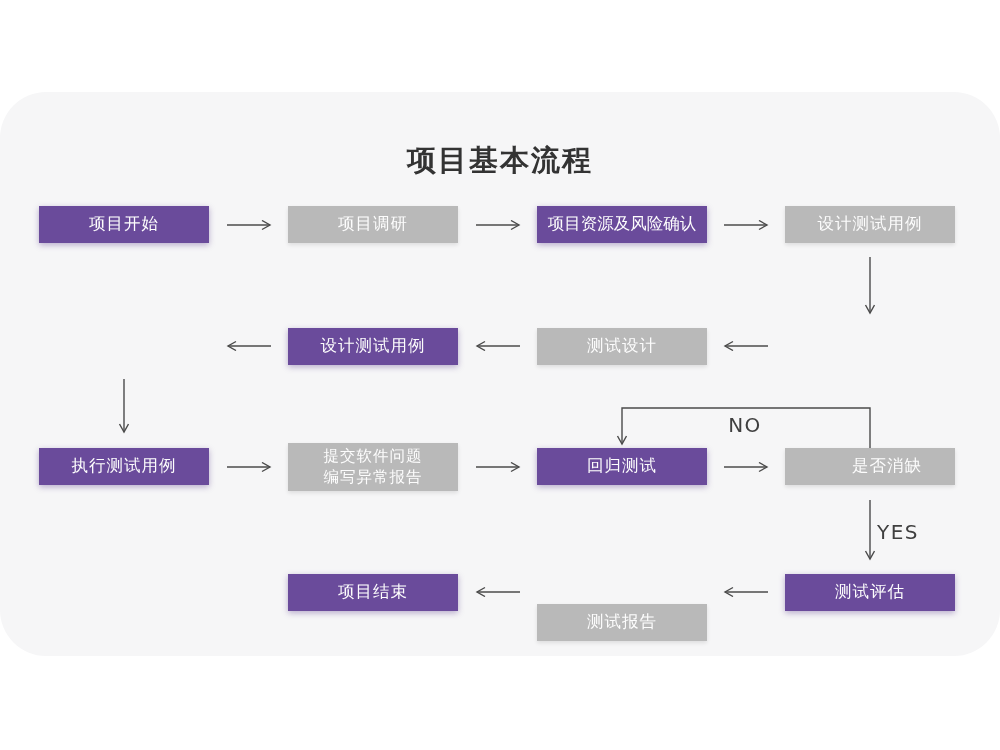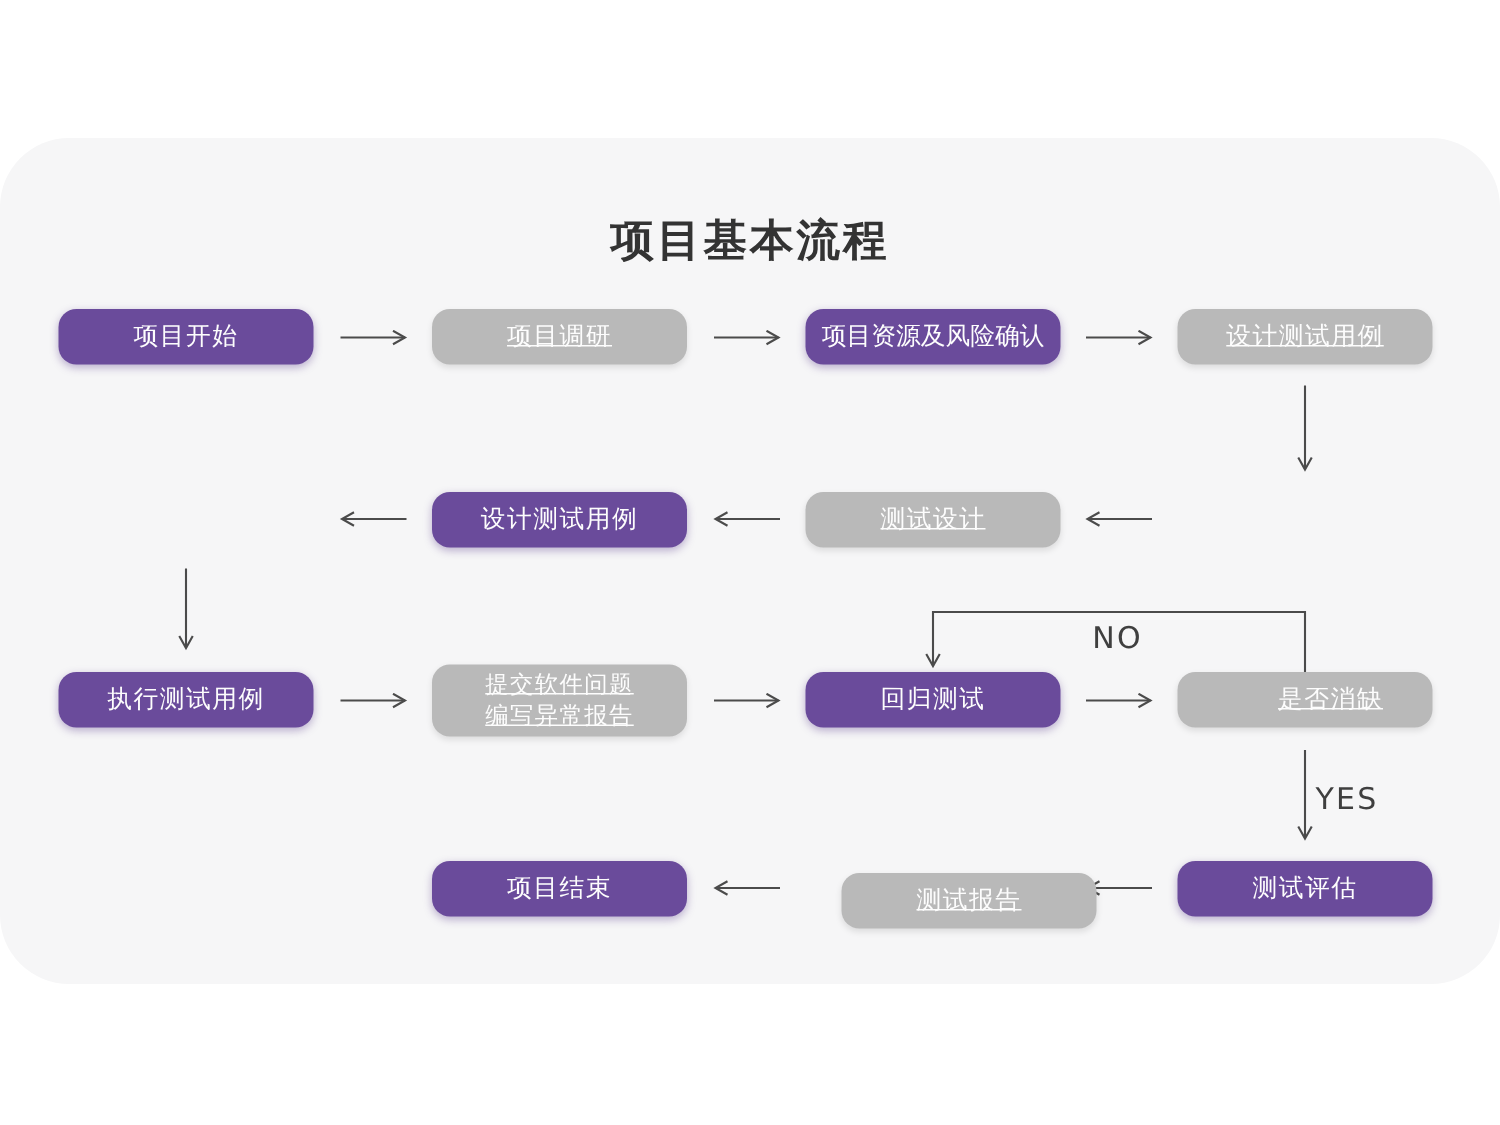--- a/index.html
+++ b/index.html
@@ -32,58 +32,57 @@
   .edges-svg { position: absolute; left: 0; top: 0; width: 1000px; height: 750px; }
   .edge {
     stroke: var(--arrow, #4b4b4b);
     stroke-width: 1.4;
     fill: none;
   }
   .node {
     position: absolute;
     width: 170px;
     height: 37px;
-    border-radius: 12px;
+    border-radius: 0;
     display: flex;
     align-items: center;
     justify-content: center;
     text-align: center;
     color: #fdfdfd;
     font-size: 16.5px;
     letter-spacing: 1px;
     white-space: pre-line;
     line-height: 1.35;
     box-sizing: border-box;
   }
   .primary {
     background: var(--primary, #6a4b9b);
     box-shadow: 0 2px 6px rgba(90, 60, 140, 0.40);
   }
   .secondary {
     background: var(--secondary, #b9b9b9);
     box-shadow: 0 2px 4px rgba(0, 0, 0, 0.10);
-    text-decoration: underline;
   }
   .tall { height: 48px; font-size: 15.5px; }
 
   
   .n1  { left: 39px;  top: 206px; }
   .n2  { left: 288px; top: 206px; }
   .n3  { left: 537px; top: 206px; letter-spacing: 0; }
   .n4  { left: 785px; top: 206px; }
   .n5  { left: 39px;  top: 328px; }
   .n6  { left: 288px; top: 328px; }
   .n7  { left: 537px; top: 328px; }
   .n8  { left: 785px; top: 328px; }
   .n9  { left: 39px;  top: 448px; }
   .n10 { left: 288px; top: 443px; }
   .n11 { left: 537px; top: 448px; }
   .n12 { left: 785px; top: 448px; padding-left: 34px; }
   .n13 { left: 288px; top: 574px; }
-  .n14 { left: 537px; top: 582px; margin-left: 24px; }
+  .n14 { left: 537px; top: 604px; }
   .n15 { left: 785px; top: 574px; }
 
   .edge-label {
     position: absolute;
     color: #3f3f3f;
     font-size: 20px;
     letter-spacing: 1.5px;
   }
   .label-no  { left: 714px; top: 413px; width: 62px; text-align: center; }
   .label-yes { left: 877px; top: 520px; }

